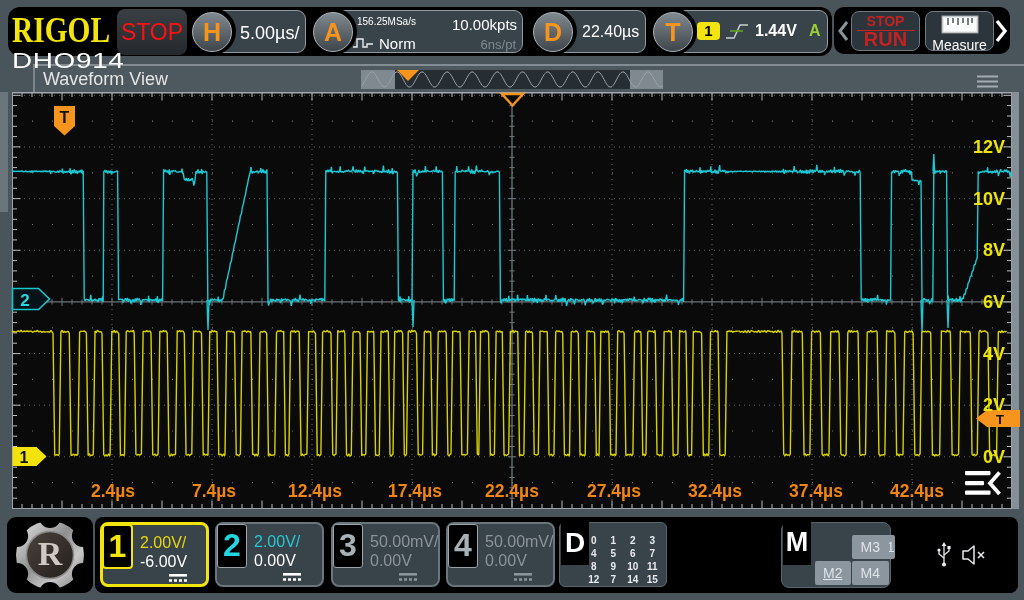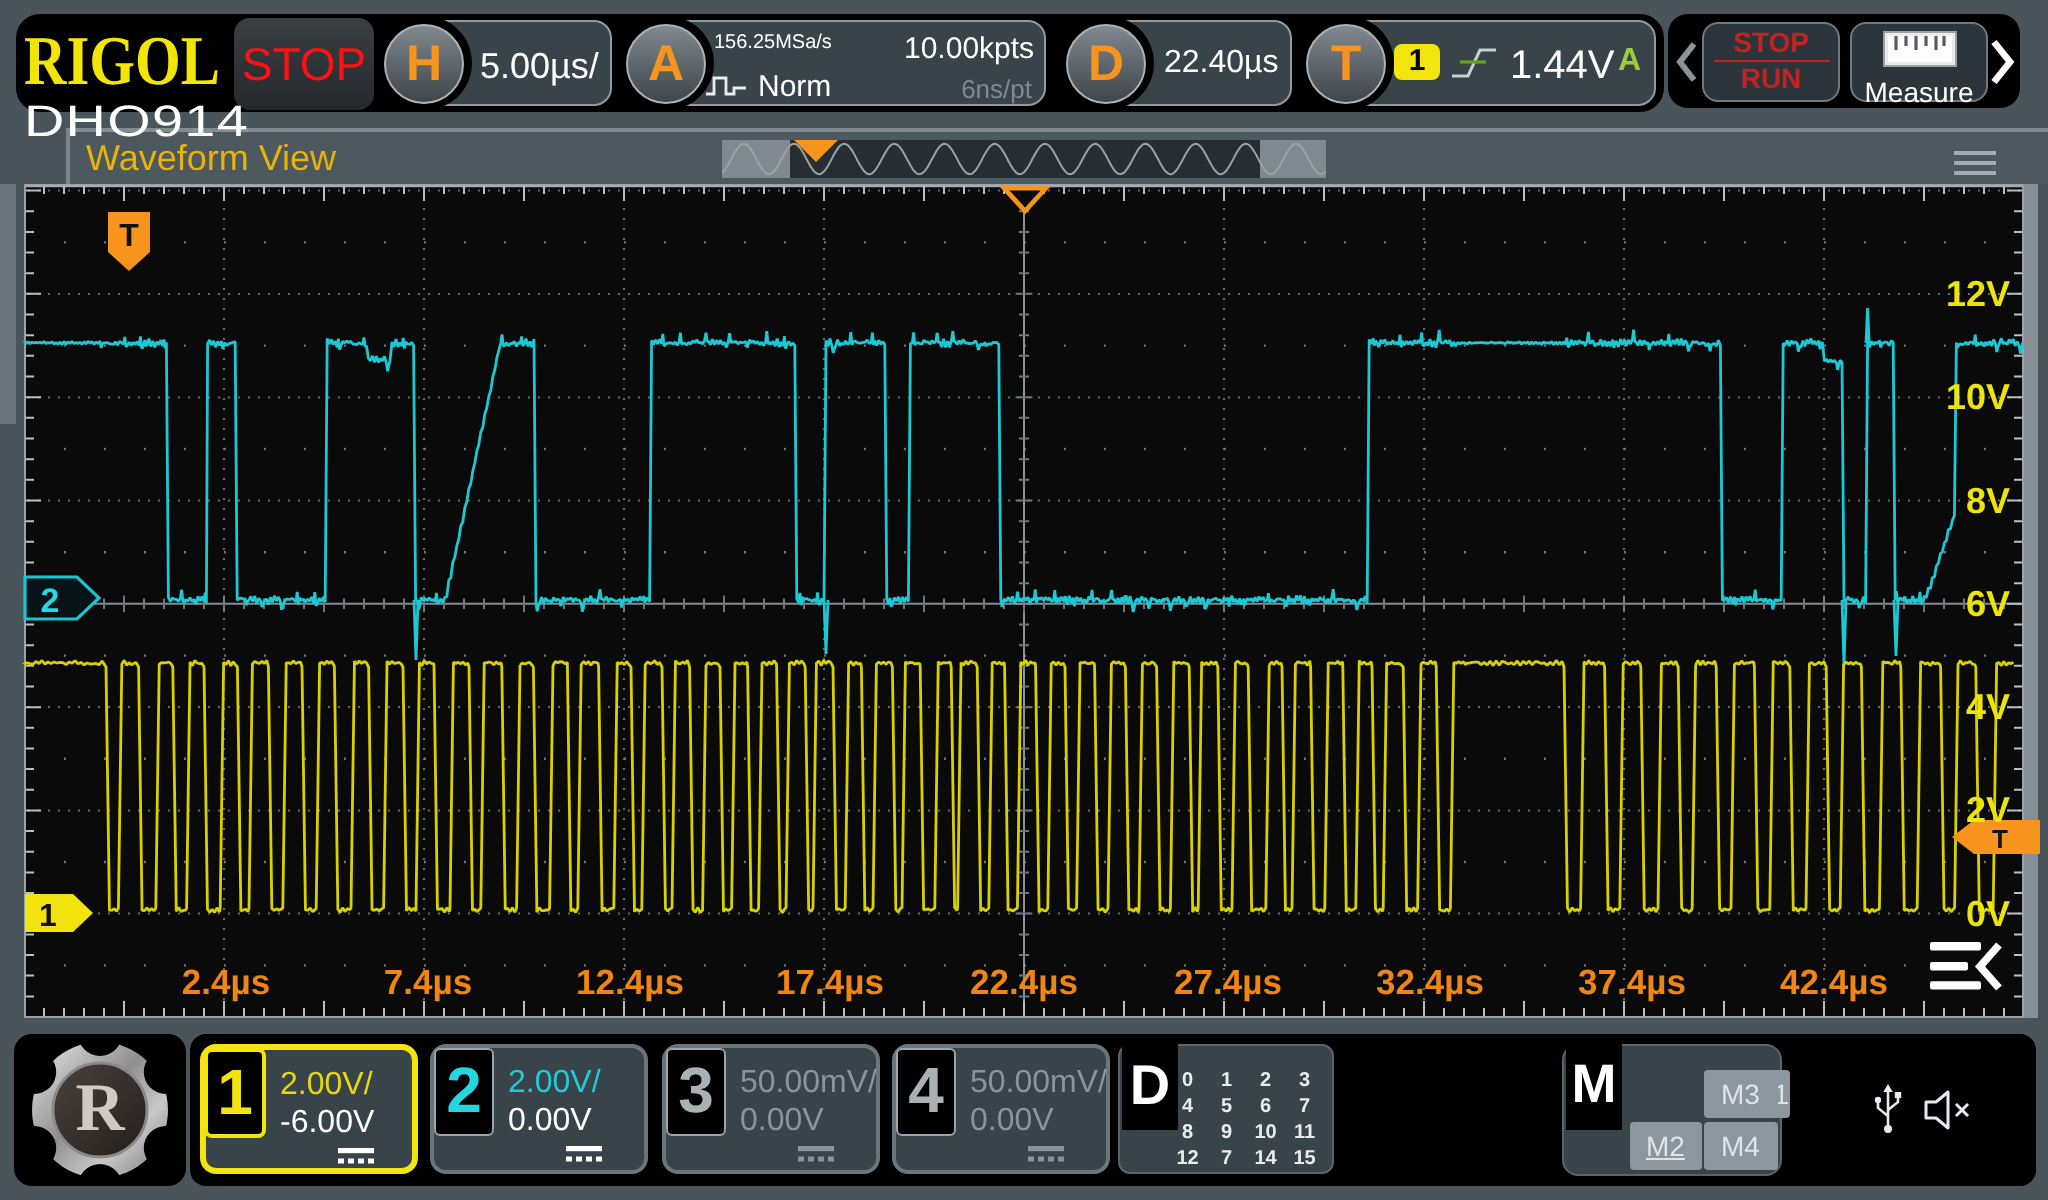--- a/index.html
+++ b/index.html
@@ -9,21 +9,21 @@
   .rigol{left:12px;top:13px;font-family:"Liberation Serif",serif;font-weight:bold;font-size:35px;color:#f2e50a;line-height:1;transform:scaleX(0.84);transform-origin:left top;}
   .stopbox{left:117px;top:9px;width:70px;height:46px;border-radius:8px;background:linear-gradient(#3a3f43,#25292d);color:#ff1111;font-size:23px;text-align:center;line-height:46px;}
   .gbox{top:10px;height:43px;background:#39434a;border:1px solid #919ba1;border-radius:9px;box-sizing:border-box;}
   .gcirc{top:8px;width:47px;height:47px;border-radius:50%;background:#000;}
   .knob{top:11.5px;width:40px;height:40px;border-radius:50%;background:linear-gradient(#80898f,#3e454b);border:1px solid #aab3b8;box-sizing:border-box;text-align:center;line-height:38px;font-size:25px;font-weight:bold;color:#f7941e;}
   .wht{color:#fff;}
   .rightbox{left:834px;top:7px;width:176px;height:47px;background:#000;border-radius:10px;}
   .rbtn{top:4px;width:69px;height:40px;border:1px solid #6f797f;border-radius:8px;box-sizing:border-box;background:#2c353b;text-align:center;}
   .dho{left:12px;top:48px;color:#fff;font-size:22px;letter-spacing:0.5px;transform:scaleX(1.27);transform-origin:left top;z-index:6;}
   .wvbar{left:33px;top:64px;width:991px;height:28px;background:#4e585f;border-top:2px solid #828c92;border-left:2px solid #7b858b;box-sizing:border-box;}
-  .wvtitle{left:43px;top:69px;font-size:18px;color:#eab308;}
+  .wvtitle{left:43px;top:69px;font-size:18px;color:#e5e5e5;}
   .chbtn{top:522px;width:109px;height:65px;border-radius:8px;background:#39434a;box-sizing:border-box;}
   .badge{background:#000;font-weight:bold;text-align:center;}
   .chline1{left:37px;top:9px;font-size:16px;position:absolute;}
   .chline2{left:37px;top:28px;font-size:16px;color:#fff;position:absolute;}
   .mbtn{position:absolute;width:36.5px;height:24px;background:#8c969e;border-radius:2px;color:#dfe4e8;font-size:14px;text-align:center;line-height:24px;}
 </style>
 </head>
 <body>
 
 <div class="abs topstrip"></div>
@@ -52,31 +52,31 @@
 <div class="abs wht" style="left:582px;top:23px;font-size:16px;">22.40µs</div>
 
 <div class="abs gbox" style="left:673px;width:155px;"></div>
 <div class="abs gcirc" style="left:649.5px;"></div>
 <div class="abs knob" style="left:653px;">T</div>
 <div class="abs" style="left:697px;top:22px;width:23px;height:18px;background:#f2e40c;border-radius:4px;color:#000;font-weight:bold;font-size:15px;text-align:center;line-height:18px;">1</div>
 <svg class="abs" style="left:724px;top:21px;" width="26" height="20" viewBox="0 0 26 20">
   <path d="M2 17 h8 l6 -13 h8" fill="none" stroke="#c8d0d4" stroke-width="1.5"></path>
   <path d="M6 10 h13" fill="none" stroke="#61a41e" stroke-width="1.6"></path>
 </svg>
-<div class="abs wht" style="left:755px;top:22px;font-size:20px;">1.44V</div>
+<div class="abs wht" style="left:755px;top:22px;font-size:16px;font-weight:bold;">1.44V</div>
 <div class="abs" style="left:809px;top:22px;font-size:16px;font-weight:bold;color:#9ccd38;">A</div>
 
 <div class="abs rightbox">
   <svg class="abs" style="left:3px;top:13px;" width="13" height="22" viewBox="0 0 13 22">
       <path d="M10 2 L3 11 L10 20" fill="none" stroke="#8a9499" stroke-width="3"></path>
     </svg>
   <div class="abs rbtn" style="left:17px;">
     <div style="color:#c32222;font-weight:bold;font-size:14px;line-height:17px;margin-top:1px;">STOP</div>
     <div style="border-top:1.5px solid #c32222;width:58px;margin:0 auto;"></div>
-    <div style="color:#c32222;font-weight:bold;font-size:14px;line-height:17px;">RUN</div>
+    <div style="color:#c32222;font-weight:bold;font-size:20px;line-height:17px;">RUN</div>
   </div>
   <div class="abs rbtn" style="left:91px;">
     <svg width="38" height="19" viewBox="0 0 38 19" style="margin-top:3px;">
       <rect x="1" y="1" width="36" height="17" fill="#e8ecee" stroke="#9aa2a6" stroke-width="1"></rect>
       <rect x="3" y="3" width="32" height="13" fill="#fdfdfd"></rect>
       <g stroke="#555d62" stroke-width="1.6">
         <line x1="7" y1="3" x2="7" y2="10"></line>
           <line x1="12" y1="3" x2="12" y2="8"></line>
           <line x1="17" y1="3" x2="17" y2="10"></line>
           <line x1="22" y1="3" x2="22" y2="8"></line>

